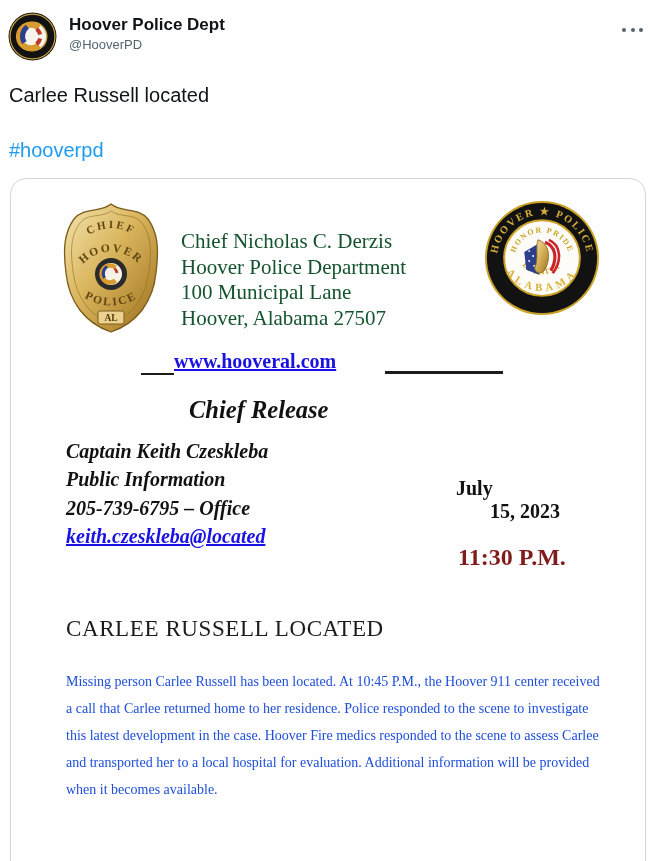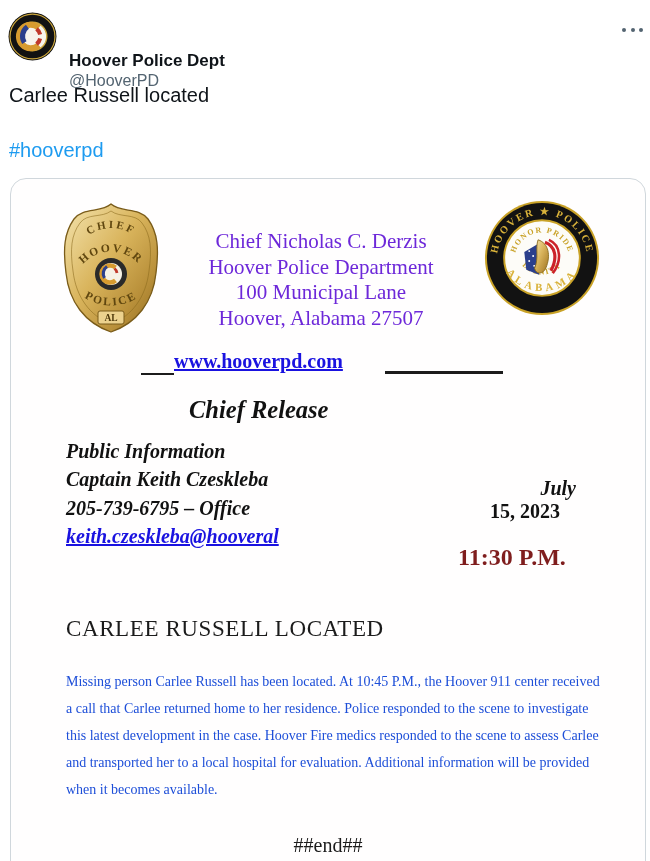--- a/index.html
+++ b/index.html
@@ -5,50 +5,50 @@
   html,body{margin:0;padding:0;}
   body{
     width:650px;height:861px;overflow:hidden;position:relative;
     background:#ffffff;
     font-family:"Liberation Sans","DejaVu Sans",sans-serif;
     -webkit-font-smoothing:antialiased;
   }
   
   .tw-header{position:absolute;left:8px;top:12px;display:flex;align-items:flex-start;}
   .avatar{width:49px;height:49px;border-radius:50%;overflow:hidden;flex:0 0 auto;cursor:pointer;}
-  .tw-names{margin-left:12px;padding-top:2px;margin-top:36px;}
+  .tw-names{margin-left:12px;padding-top:2px;}
   .tw-author{font-size:17px;font-weight:700;color:#0f1419;line-height:21px;cursor:pointer;}
-  .tw-handle{font-size:16px;color:#536471;line-height:20px;cursor:pointer;}
+  .tw-handle{font-size:13px;color:#536471;line-height:20px;cursor:pointer;}
   .more-btn{position:absolute;left:618px;top:24px;display:flex;gap:4.5px;cursor:pointer;padding:4px;}
   .more-btn i{width:4px;height:4px;border-radius:50%;background:#536471;display:block;}
   .tw-text{position:absolute;left:9px;top:83px;font-size:20px;color:#0f1419;line-height:24px;}
   .tw-hashtag{position:absolute;left:9px;top:138px;font-size:20px;color:#1d9bf0;line-height:24px;cursor:pointer;}
 
   
   .card{
     position:absolute;left:10px;top:178px;width:634px;height:706px;
     background:#fffefe;border:1px solid #d0d7dc;border-radius:16px;
     overflow:hidden;cursor:pointer;
     font-family:"Liberation Serif","DejaVu Serif",serif;color:#1a1a1a;
   }
   .card *{position:absolute;}
   .doc-badge{left:50px;top:22px;width:100px;height:134px;}
   .doc-seal{left:472px;top:20px;width:118px;height:118px;}
-  .doc-header{left:170px;top:50px;width:280px;text-align:center;font-size:21px;line-height:25.5px;color:#6d28d9;}
+  .doc-header{left:170px;top:50px;width:280px;font-size:21px;line-height:25.5px;color:#14532d;}
   .doc-header div{position:static;}
   .rule{background:#1c1c1c;}
   .rule-short{left:130px;top:194px;width:33px;height:2px;}
   .rule-long{left:374px;top:192px;width:118px;height:2.5px;}
   .doc-link{color:#1a12e0;text-decoration:underline;font-weight:700;}
   .website{left:163px;top:171px;font-size:20px;}
   .release-title{left:178px;top:217px;font-size:24.5px;font-weight:700;font-style:italic;color:#111;}
   .contact{left:55px;top:258px;width:300px;font-size:20px;font-weight:700;font-style:italic;line-height:28.3px;color:#111;}
   .contact div{position:static;}
   .email{font-style:italic;}
-  .dt-july{left:445px;top:298px;width:120px;text-align:right;font-size:20px;font-weight:700;color:#111;font-style:italic;}
+  .dt-july{left:445px;top:298px;width:120px;font-size:20px;font-weight:700;color:#111;}
   .dt-date{left:455px;top:321px;font-size:20px;font-weight:700;color:#111;margin-left:24px;}
   .dt-time{left:447px;top:365px;font-size:24px;font-weight:700;color:#7f1d1d;text-align:right;}
   .headline{left:55px;top:437px;font-size:23px;letter-spacing:.6px;color:#1b1b1b;}
   .doc-body{left:55px;top:489px;width:540px;font-size:14px;line-height:27px;color:#1d4ed8;}
   .end-marker{left:0;top:655px;width:100%;text-align:center;font-size:20px;color:#1b1b1b;}
 </style>
 </head>
 <body>
 
 <div class="tw-header">
@@ -144,32 +144,31 @@
     <circle cx="47" cy="53" r="1" fill="#fff"></circle>
       <circle cx="51" cy="58" r="1" fill="#fff"></circle>
     <circle cx="47" cy="63" r="1" fill="#fff"></circle>
       <circle cx="52" cy="68" r="1" fill="#fff"></circle>
     <path d="M63 44 C74 48 76 60 69 73" fill="none" stroke="#cc2229" stroke-width="3.2"></path>
     <path d="M67 41.5 C80 47 80 64 71 75.5" fill="none" stroke="#cc2229" stroke-width="2.6"></path>
     <path d="M56 41.5 C67 45 69 58 64 70 C61 77 54 77 52.5 70.5 C57 60 53 50 56 41.5 Z" fill="url(#goldg)" stroke="#8a6a1c" stroke-width="0.9"></path>
   </svg>
 
   <div class="rule rule-short"></div>
-  <div class="website doc-link">www.hooverpd.com</div>
+  <div class="website doc-link">www.hooveral.com</div>
   <div class="rule rule-long"></div>
 
   <div class="release-title">Chief Release</div>
 
   <div class="contact">
+    <div>Captain Keith Czeskleba</div>
     <div>Public Information</div>
-    <div>Captain Keith Czeskleba</div>
     <div>205-739-6795 – Office</div>
-    <div class="doc-link email">keith.czeskleba@hooveral</div>
+    <div class="doc-link email">keith.czeskleba@located</div>
   </div>
 
   <div class="dt-july">July</div>
   <div class="dt-date">15, 2023</div>
   <div class="dt-time">11:30 P.M.</div>
 
   <div class="headline">CARLEE RUSSELL LOCATED</div>
   <div class="doc-body">Missing person Carlee Russell has been located. At 10:45 P.M., the Hoover 911 center received a call that Carlee returned home to her residence. Police responded to the scene to investigate this latest development in the case. Hoover Fire medics responded to the scene to assess Carlee and transported her to a local hospital for evaluation. Additional information will be provided when it becomes available.</div>
-  <div class="end-marker">##end##</div>
 </div>
 
 </body></html>

